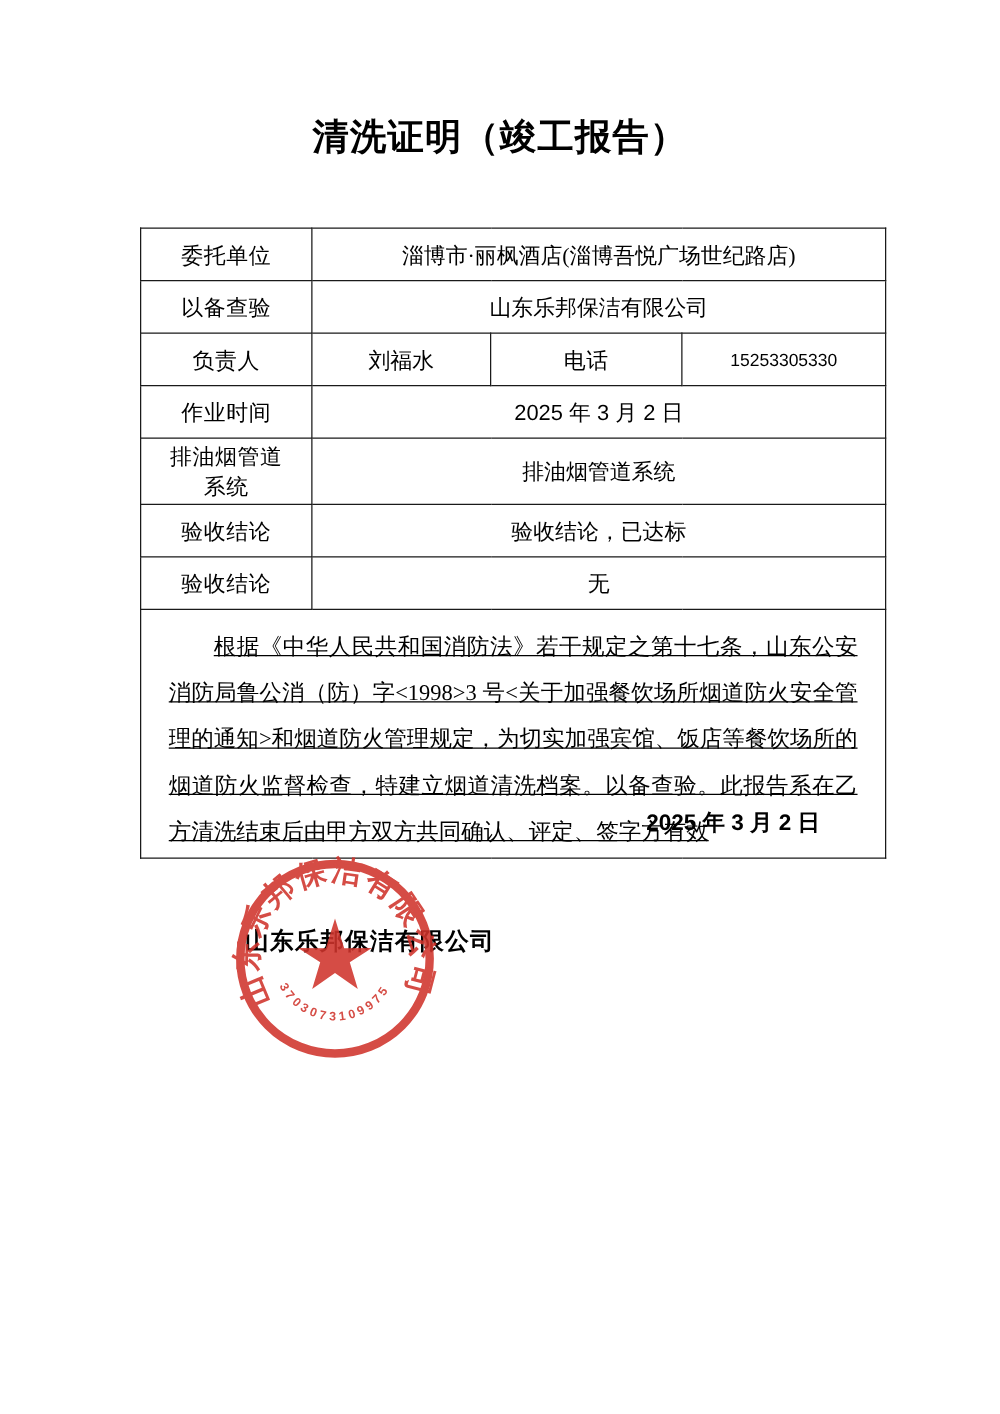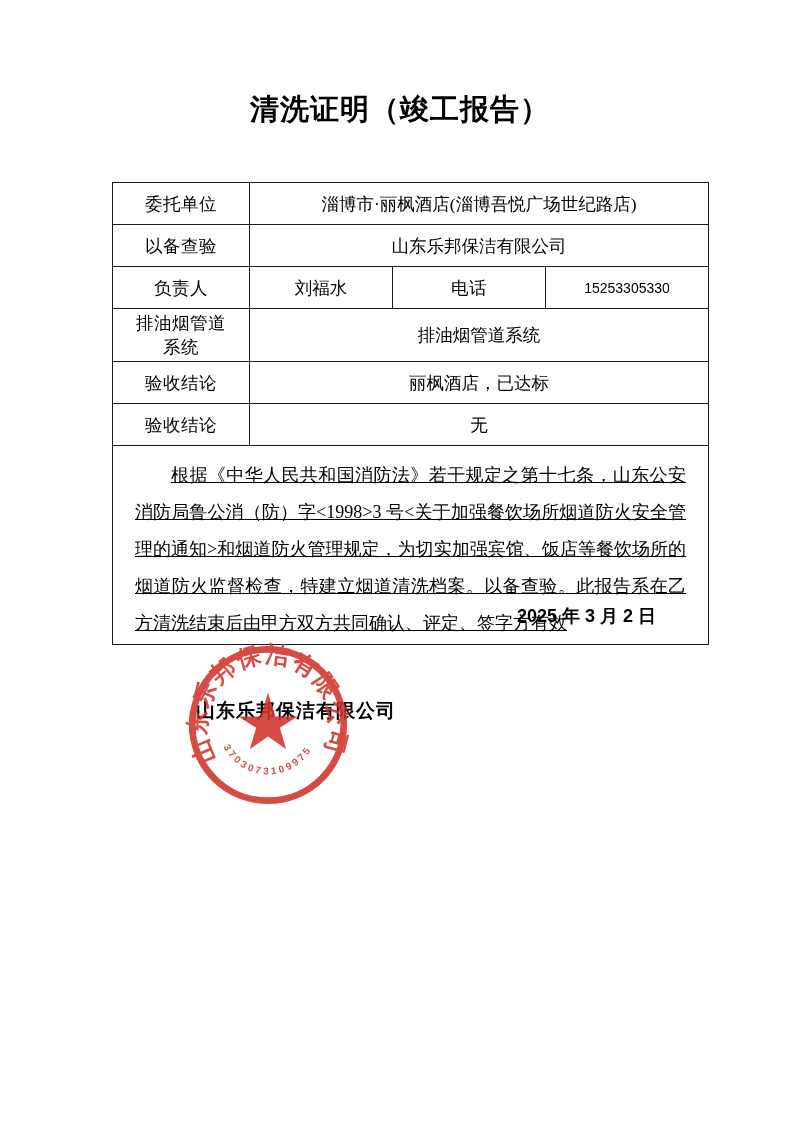--- a/index.html
+++ b/index.html
@@ -101,26 +101,30 @@
     <td class="lbl">以备查验</td>
     <td colspan="3">山东乐邦保洁有限公司</td>
   </tr>
   <tr>
     <td class="lbl">负责人</td>
     <td>刘福水</td>
     <td class="lbl">电话</td>
     <td class="sans-mix" style="font-size:14px">15253305330</td>
   </tr>
   <tr>
+    <td class="lbl">作业时间</td>
+    <td colspan="3" class="sans-mix">2025 年 3 月 2 日</td>
+  </tr>
+  <tr>
     <td class="lbl">排油烟管道系统</td>
     <td colspan="3">排油烟管道系统</td>
   </tr>
   <tr>
     <td class="lbl">验收结论</td>
-    <td colspan="3">丽枫酒店，已达标</td>
+    <td colspan="3">验收结论，已达标</td>
   </tr>
   <tr>
     <td class="lbl">验收结论</td>
     <td colspan="3">无</td>
   </tr>
   <tr>
     <td colspan="4" class="bigcell">
       <div class="notice">根据《中华人民共和国消防法》若干规定之第十七条，山东公安消防局鲁公消（防）字&lt;1998&gt;3 号&lt;关于加强餐饮场所烟道防火安全管理的通知&gt;和烟道防火管理规定，为切实加强宾馆、饭店等餐饮场所的烟道防火监督检查，特建立烟道清洗档案。以备查验。此报告系在乙方清洗结束后由甲方双方共同确认、评定、签字方有效</div>
 
       <div class="sig-line">山东乐邦保洁有限公司</div>

